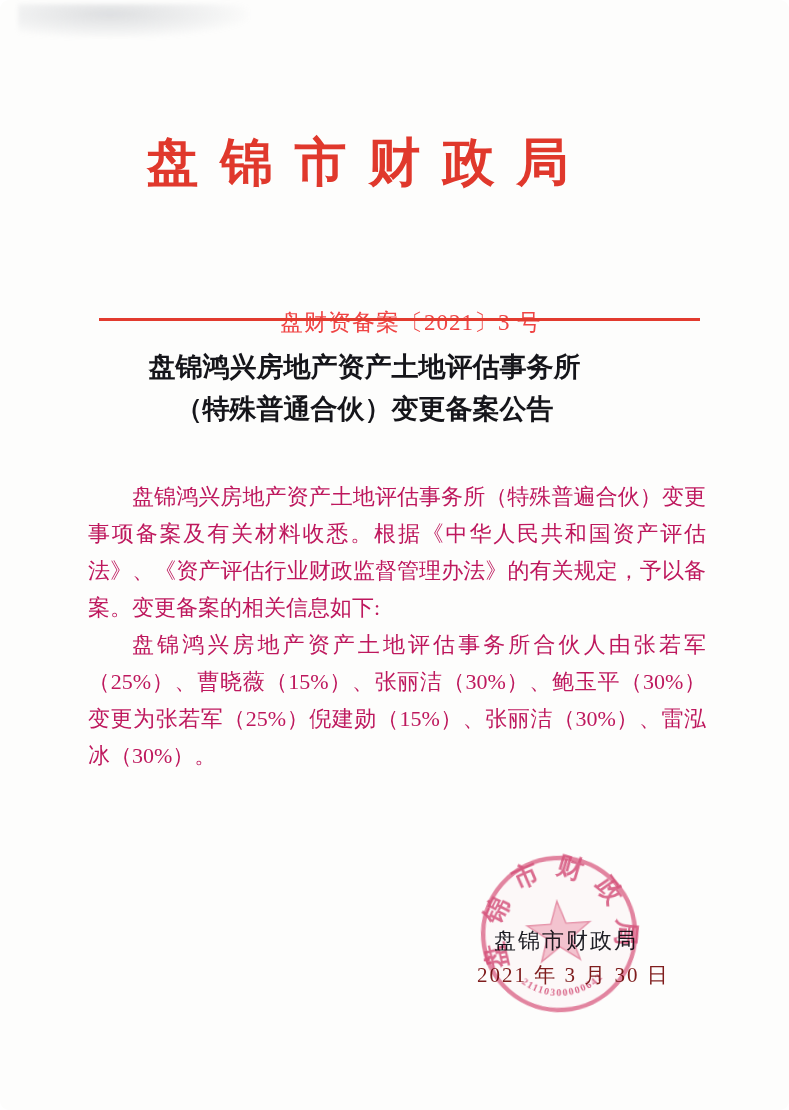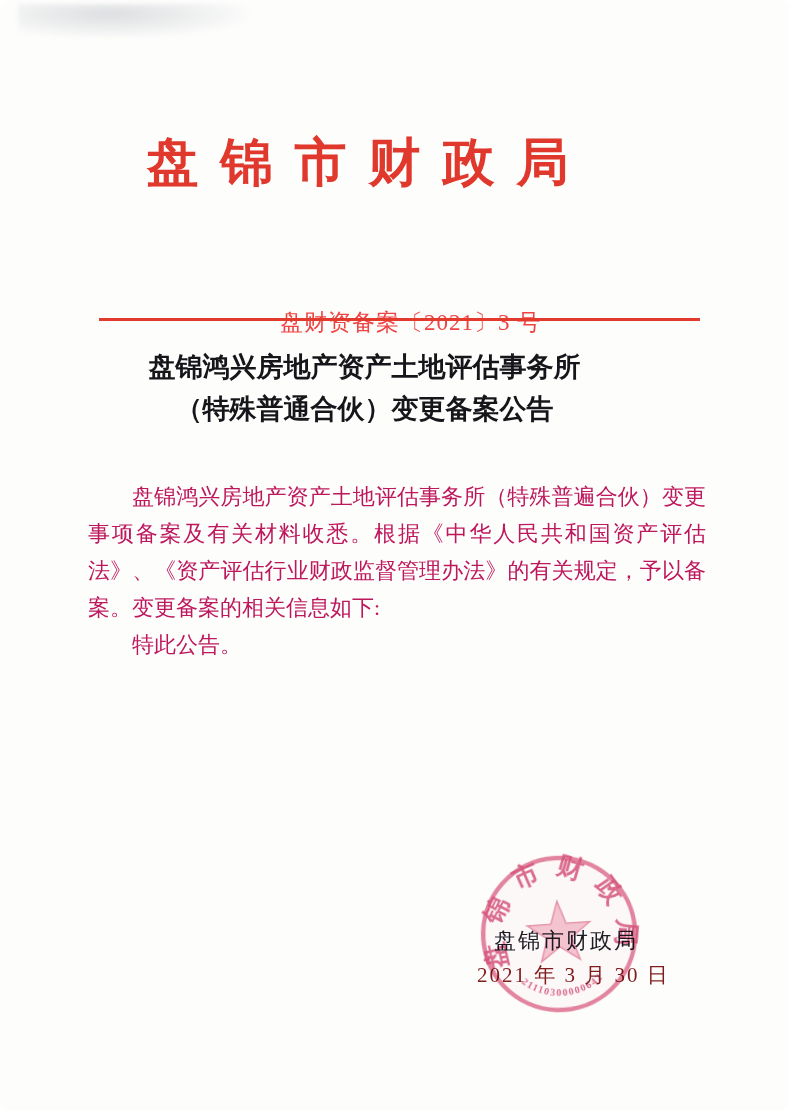--- a/index.html
+++ b/index.html
@@ -114,21 +114,21 @@
 
   <div class="red-divider"></div>
 
   <div class="title-block">
     <div>盘锦鸿兴房地产资产土地评估事务所</div>
     <div>（特殊普通合伙）变更备案公告</div>
   </div>
 
   <div class="body-text">
     <p>盘锦鸿兴房地产资产土地评估事务所（特殊普遍合伙）变更事项备案及有关材料收悉。根据《中华人民共和国资产评估法》、《资产评估行业财政监督管理办法》的有关规定，予以备案。变更备案的相关信息如下:</p>
-    <p>特此公告。</p>
+    <p>盘锦鸿兴房地产资产土地评估事务所合伙人由张若军（25%）、曹晓薇（15%）、张丽洁（30%）、鲍玉平（30%）变更为张若军（25%）倪建勋（15%）、张丽洁（30%）、雷泓冰（30%）。</p>
   </div>
 
   <div class="sign-agency">盘锦市财政局</div>
 
   <div class="sign-date">2021 年 3 月 30 日</div>
 
   <svg class="seal" viewBox="0 0 200 200">
     <circle cx="100" cy="102" r="76" fill="rgba(244,178,196,0.07)" stroke="rgba(221,100,136,0.78)" stroke-width="4.5"></circle>
     <path id="seal-arc-path" d="M 49.8 131 A 58 58 0 1 1 150.2 131" fill="none"></path>
     <path id="seal-num-path" d="M 56.2 145.8 A 62 62 0 0 0 143.8 145.8" fill="none"></path>

